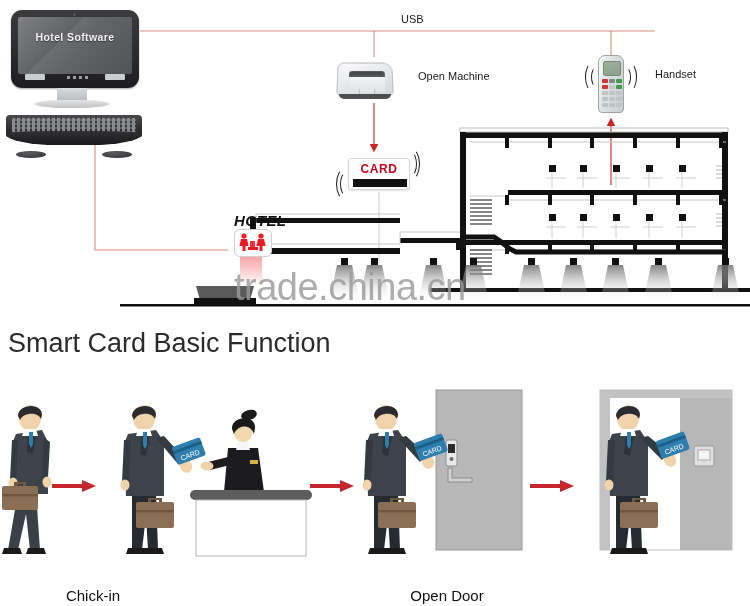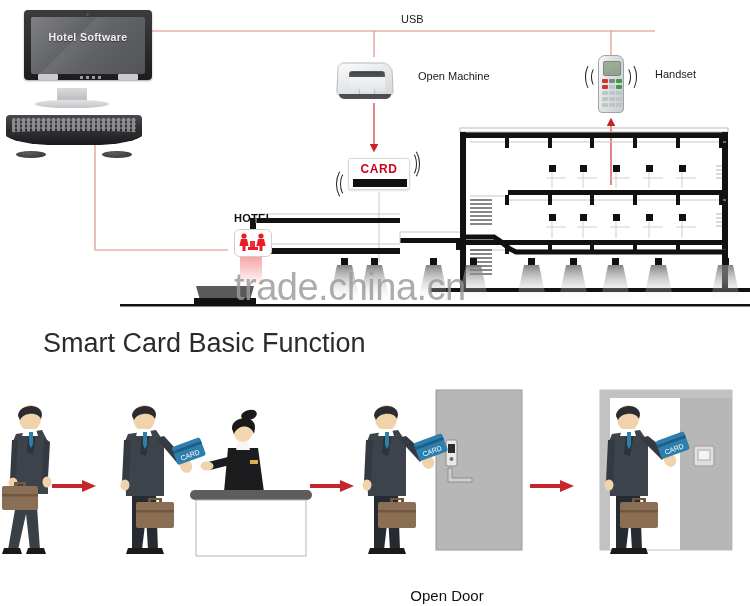--- a/index.html
+++ b/index.html
@@ -15,23 +15,23 @@
     background: #ffffff;
     overflow: hidden;
   }
 
   
   #top-diagram { position: absolute; left:0; top:0; width:750px; height:320px; }
 
   
   .monitor-wrap { position: absolute; left: 8px; top: 10px; width: 128px; height: 100px; }
   .monitor-bezel {
-    position: absolute; left:16px; top:0; width:128px; height:70px;
+    position: absolute; left:3px; top:0; width:128px; height:78px;
     background: linear-gradient(180deg,#3b3b3d 0%, #2b2b2d 60%, #1d1d1f 100%);
-    border-radius: 4px;
+    border-radius: 11px;
     box-shadow: 0 1px 2px rgba(0,0,0,.35);
   }
   .monitor-screen {
     position: absolute; left:7px; top:7px; width:114px; height:57px;
     background: linear-gradient(135deg,#6f7073 0%, #5c5d60 38%, #68696c 39%, #525356 100%);
     border-radius: 2px; overflow:hidden;
   }
   .monitor-screen::after{
     content:""; position:absolute; left:-20px; top:-10px; width:90px; height:120px;
     background: linear-gradient(110deg, rgba(255,255,255,.13), rgba(255,255,255,0) 65%);
@@ -139,21 +139,21 @@
   .cg-stripe{ position:absolute; left:4px; top:20px; width:54px; height:8px; background:#111; }
   .cg-wave{ position:absolute; border:1.7px solid #1b1b1b; border-radius:50%;
     border-left-color:transparent; border-top-color:transparent; border-bottom-color:transparent; }
   .cg-wr1{ left:57px; top:-6px; width:12px; height:24px; }
   .cg-wr2{ left:54px; top:-10px; width:18px; height:32px; }
   .cg-wl1{ left:-8px; top:14px; width:12px; height:24px; transform: rotate(180deg);}
   .cg-wl2{ left:-12px; top:10px; width:18px; height:32px; transform: rotate(180deg);}
 
   
   .hotelsign{ position:absolute; left:230px; top:212px; width:60px; height:50px; }
-  .hs-title{ position:absolute; left:4px; top:0; font-size:11px; font-weight:bold; color:#111; letter-spacing:.3px;}
+  .hs-title{ position:absolute; left:4px; top:0; font-size:15px; font-weight:bold; color:#111; letter-spacing:.3px;font-style:italic;}
   .hs-panel{
     position:absolute; left:4px; top:17px; width:38px; height:28px;
     background:#fff; border:1.5px solid #cfcfcf; border-radius:6px;
   }
 
   
   #wires{ position:absolute; left:0; top:0; width:750px; height:320px; }
 
   
   .dlabel{ position:absolute; font-size:11px; color:#1a1a1a; white-space:nowrap; }
@@ -163,21 +163,21 @@
 
   
   #watermark{
     position:absolute; left:234px; top:266px; font-size:38px; color:#9a9a9a;
     font-family:"Liberation Sans", sans-serif; letter-spacing:-.5px; opacity:.82;
   }
 
   
   #section-title{
     position:absolute; left:8px; top:328px; font-size:27px; color:#2b2b2b;
-    font-family:"Liberation Sans", sans-serif; font-weight:300;margin-left:35px;
+    font-family:"Liberation Sans", sans-serif; font-weight:300;
   }
 
   
   #steps{ position:absolute; left:0; top:382px; width:750px; height:224px; }
   .step{ position:absolute; top:0; height:224px; }
   .step-caption{
     position:absolute; bottom:2px; width:100%; text-align:center;
     font-size:15px; color:#111;
   }
   .step-art{ position:absolute; left:0; top:0; width:100%; height:190px; }
@@ -520,20 +520,21 @@
 
           <path d="M24,47 L36,47 L38,54 L22,54 Z" fill="#ffffff"></path>
 
           <path d="M29,50 L33,50 L33,62 L31,66 L29,62 Z" fill="#2f7fae"></path>
 
           <rect x="2" y="104" width="36" height="24" rx="2" fill="#8a6f55"></rect>
           <rect x="2" y="112" width="36" height="2.5" fill="#6f583f"></rect>
           <path d="M14,100 L26,100 L26,104 L23,104 L23,102 L17,102 L17,104 L14,104 Z" fill="#6f583f"></path>
         </g>
       </svg>
+      <div class="step-caption">Chick-in</div>
     </div>
 
     <svg class="step-arrow" style="left:52px;" viewBox="0 0 44 16">
       <path d="M0,6 L30,6 L30,2 L44,8 L30,14 L30,10 L0,10 Z" fill="#c4262c"></path>
     </svg>
 
     <div class="step" style="left:112px; width:214px;">
       <svg class="step-art" viewBox="0 0 214 190">
 
         <g>

